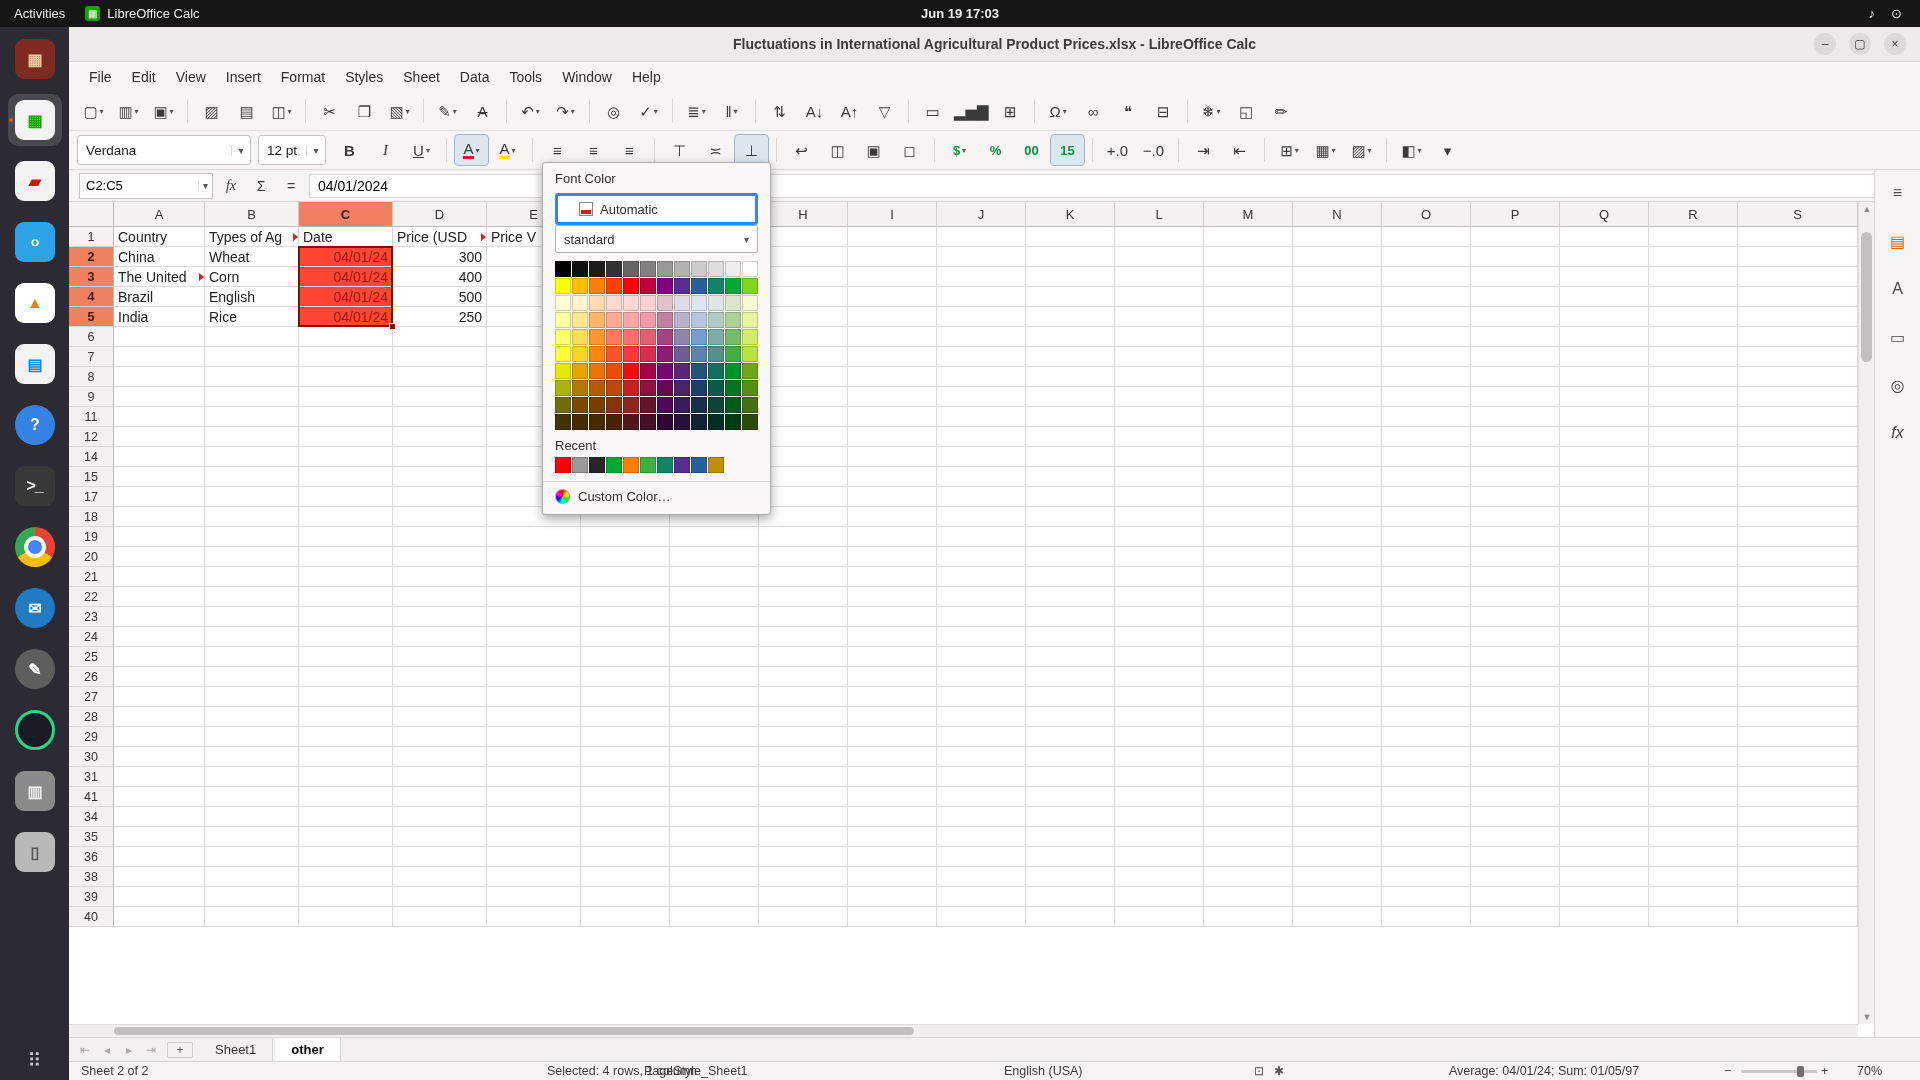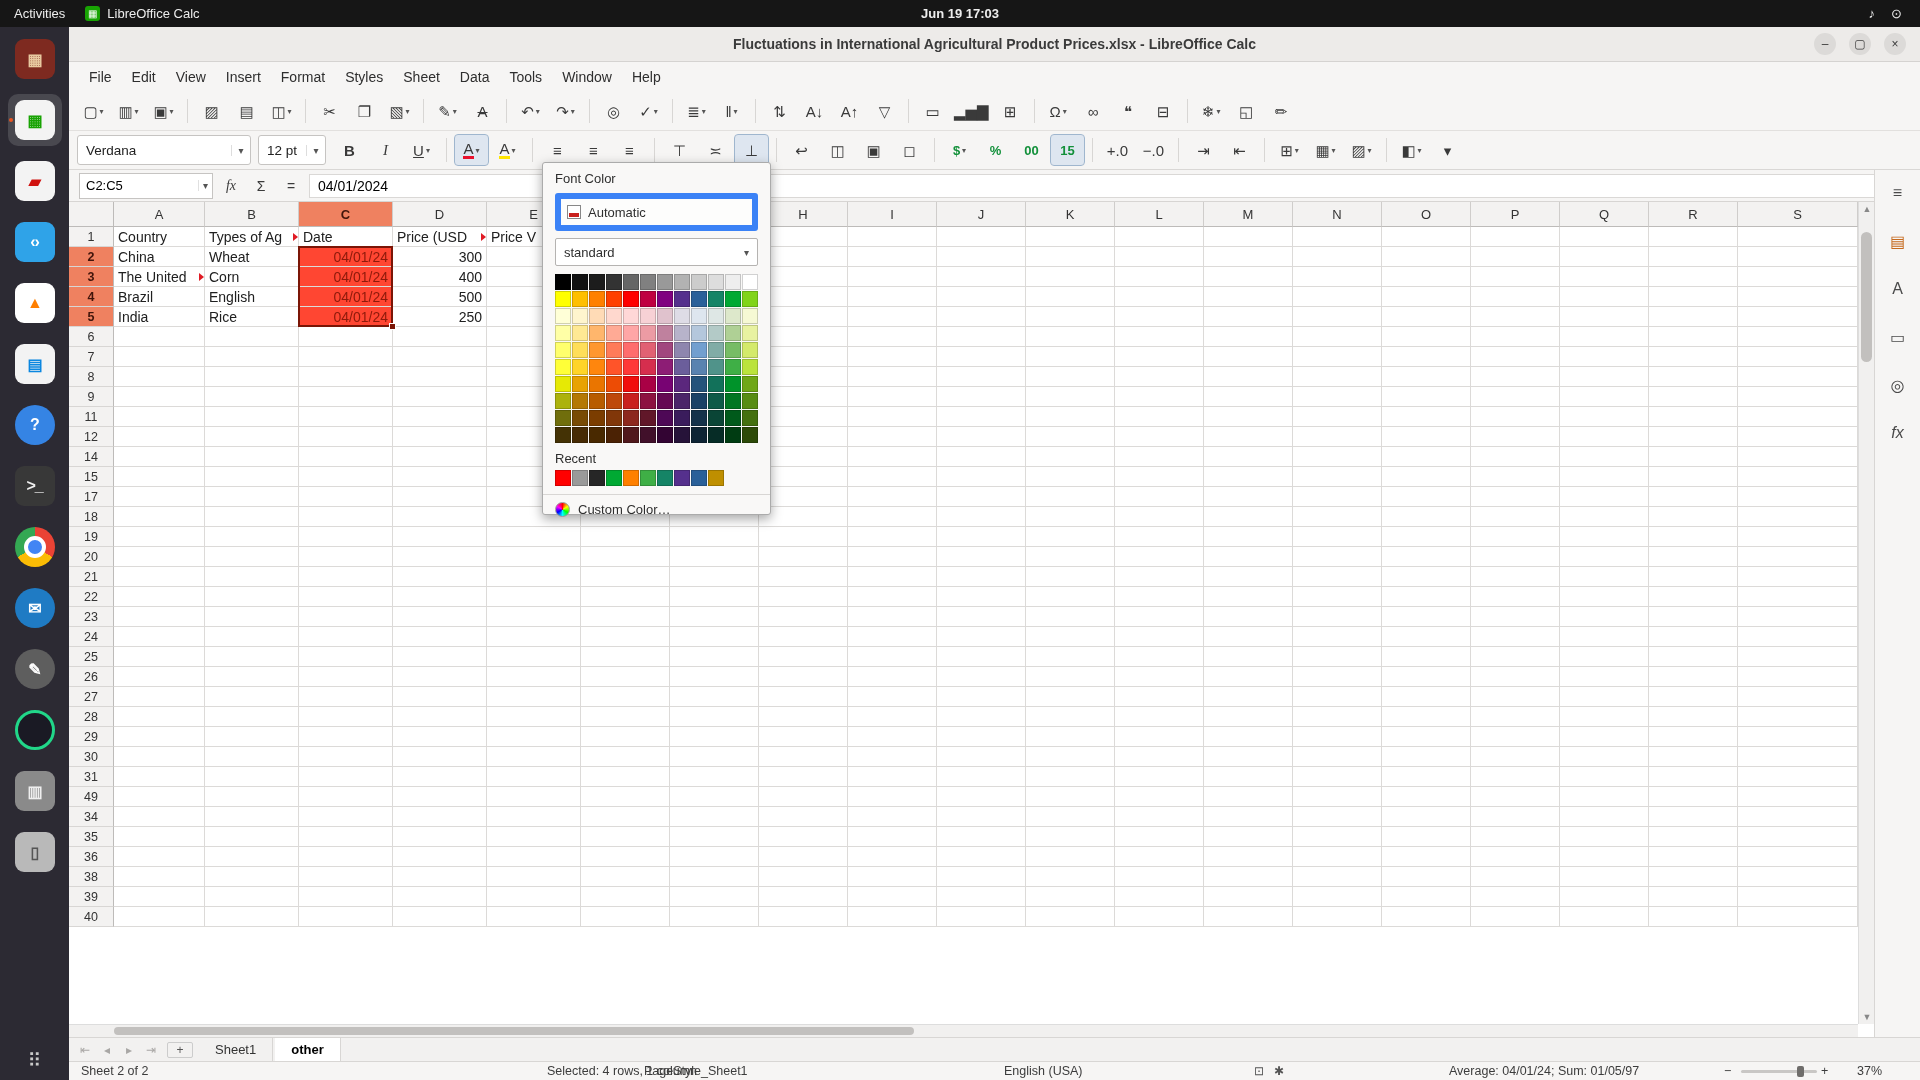--- a/index.html
+++ b/index.html
@@ -106,22 +106,22 @@
              font-size:12.5px;color:#3C3C3C;box-sizing:border-box;}
   .statusbar .seg{position:absolute;top:2px;white-space:nowrap;}
   .sico{margin-right:10px;color:#555;font-size:12px;}
   .zoomtrack{position:absolute;top:8px;left:1672px;width:76px;height:3px;background:#C9C7C5;border-radius:2px;}
   .zoomthumb{position:absolute;top:-4px;left:56px;width:7px;height:11px;background:#6F6D6B;border-radius:2px;}
   
   .popup{position:absolute;left:542px;top:162px;width:229px;height:353px;background:#F9F8F7;border:1px solid #ABABAB;
          border-radius:3px;box-shadow:0 4px 12px rgba(0,0,0,0.35);z-index:70;font-size:13px;color:#2E2E2E;
          padding:8px 12px;box-sizing:border-box;}
   .pp-title{margin-bottom:7px;}
-  .pp-auto{height:26px;border:6px solid #3b82f6;border-radius:3px;background:#FDFDFC;display:flex;align-items:center;
-           gap:7px;padding:0 6px;margin-bottom:7px;}
+  .pp-auto{height:26px;border:3px solid #3b82f6;border-radius:3px;background:#FDFDFC;display:flex;align-items:center;
+           gap:7px;padding:0 21px;}
   .auto-ico{width:14px;height:14px;border:1px solid #888;background:#fff;position:relative;box-sizing:border-box;}
   .auto-ico::after{content:"";position:absolute;left:1px;right:1px;bottom:1px;height:4px;background:#C9211E;}
   .pp-select{height:26px;border:1px solid #B5B3B1;background:#fff;border-radius:2px;display:flex;align-items:center;
              justify-content:space-between;padding:0 8px;margin-bottom:8px;}
   .pp-grid{display:grid;grid-template-columns:repeat(12,16px);grid-auto-rows:16px;gap:1px;margin-bottom:8px;}
   .swatch{width:16px;height:16px;box-sizing:border-box;border:1px solid rgba(0,0,0,0.18);}
   .pp-recent-label{margin:2px 0 4px;}
   .pp-recent{display:flex;gap:1px;margin-bottom:8px;}
   .pp-sep{height:1px;background:#D8D6D4;margin:4px -12px 7px;}
   .pp-custom{display:flex;align-items:center;gap:8px;}
@@ -1138,21 +1138,21 @@
         <div class="cell" style="width: 89px;"></div>
         <div class="cell" style="width: 89px;"></div>
         <div class="cell" style="width: 89px;"></div>
         <div class="cell" style="width: 89px;"></div>
         <div class="cell" style="width: 89px;"></div>
         <div class="cell" style="width: 89px;"></div>
         <div class="cell" style="width: 89px;"></div>
         <div class="cell" style="width: 120px;"></div>
       </div>
       <div class="srow">
-        <div class="rhead">49</div>
+        <div class="rhead">41</div>
         <div class="cell" style="width: 91px;"></div>
         <div class="cell" style="width: 94px;"></div>
         <div class="cell" style="width: 94px;"></div>
         <div class="cell" style="width: 94px;"></div>
         <div class="cell" style="width: 94px;"></div>
         <div class="cell" style="width: 89px;"></div>
         <div class="cell" style="width: 89px;"></div>
         <div class="cell" style="width: 89px;"></div>
         <div class="cell" style="width: 89px;"></div>
         <div class="cell" style="width: 89px;"></div>
@@ -1335,21 +1335,21 @@
     <span class="seg" style="left:478px">Selected: 4 rows, 1 column</span>
     <span class="seg" style="left:575px">PageStyle_Sheet1</span>
     <span class="seg" style="left:935px">English (USA)</span>
     <span class="seg" style="left:1185px"><span class="sico">⊡</span><span class="sico">✱</span></span>
     <span class="seg" style="left:1380px">Average: 04/01/24; Sum: 01/05/97</span>
     <span class="seg" style="left:1655px">−</span>
     <span class="zoomtrack">
       <span class="zoomthumb"></span>
     </span>
     <span class="seg" style="left:1752px">+</span>
-    <span class="seg" style="left:1788px">37%</span>
+    <span class="seg" style="left:1788px">70%</span>
   </div>
 </div>
 
 <div class="popup">
   <div class="pp-title">Font Color</div>
   <div class="pp-auto">
     <span class="auto-ico"></span>
     <span>Automatic</span>
   </div>
   <div class="pp-select">

